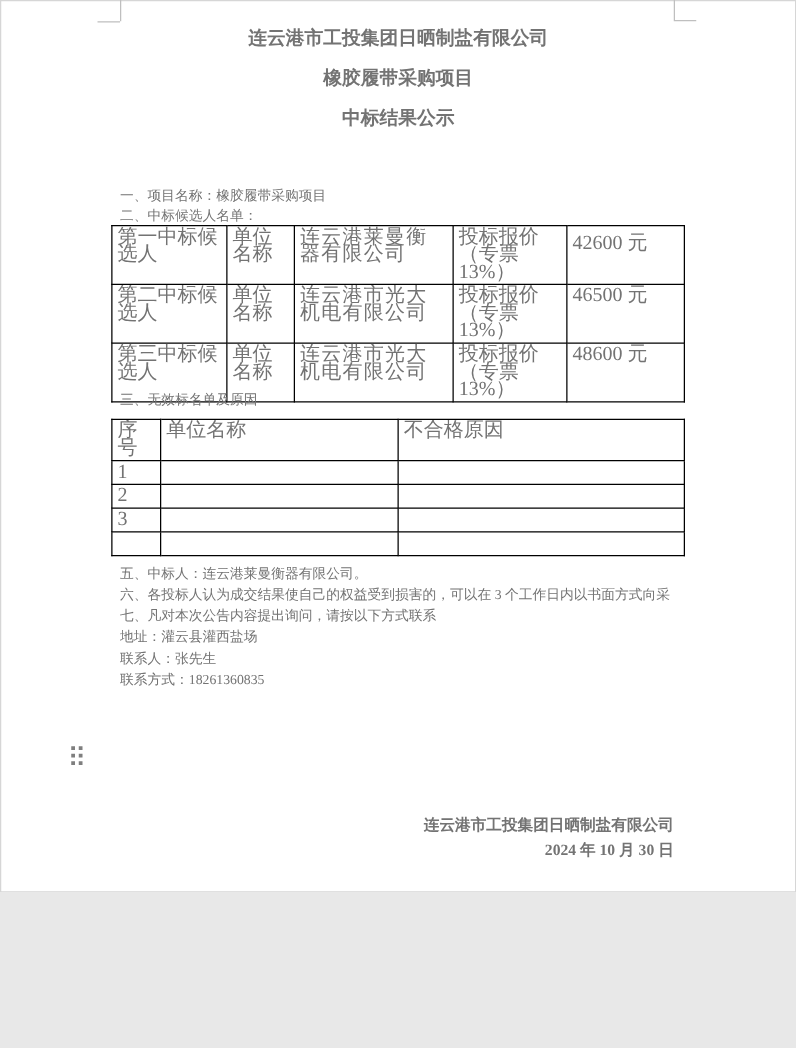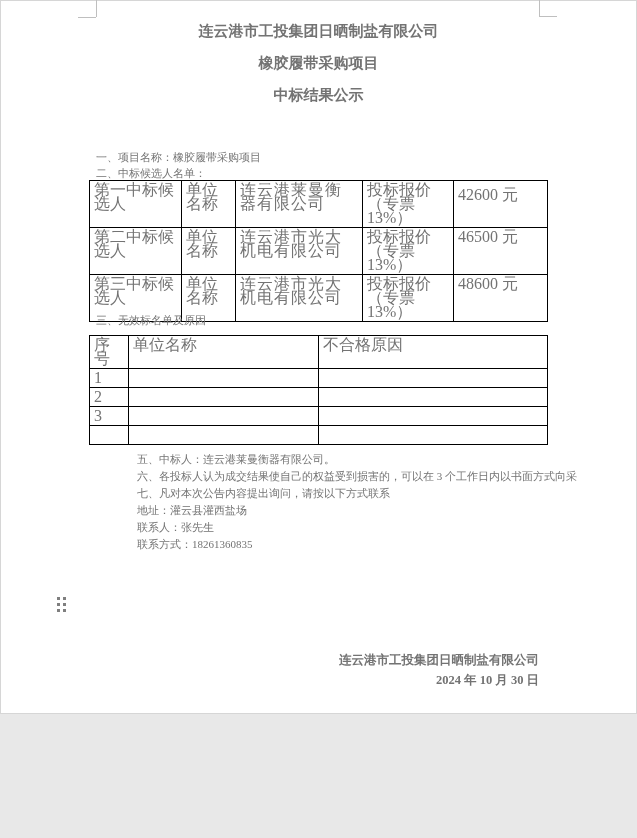--- a/index.html
+++ b/index.html
@@ -52,21 +52,21 @@
   }
   td.spread { letter-spacing: 1px; }
   .body-block {
     position: absolute;
     left: 96px;
     top: 451px;
     width: 460px;
     font-size: 11px;
     line-height: 17px;
   }
-  .body-block > div { white-space: nowrap; margin-left: 41px; }
+  .body-block > div { white-space: nowrap; }
   .signature {
     position: absolute;
     left: 96px;
     top: 650px;
     width: 443px;
     text-align: right;
     font-size: 12.5px;
     font-weight: bold;
     line-height: 20px;
   }

